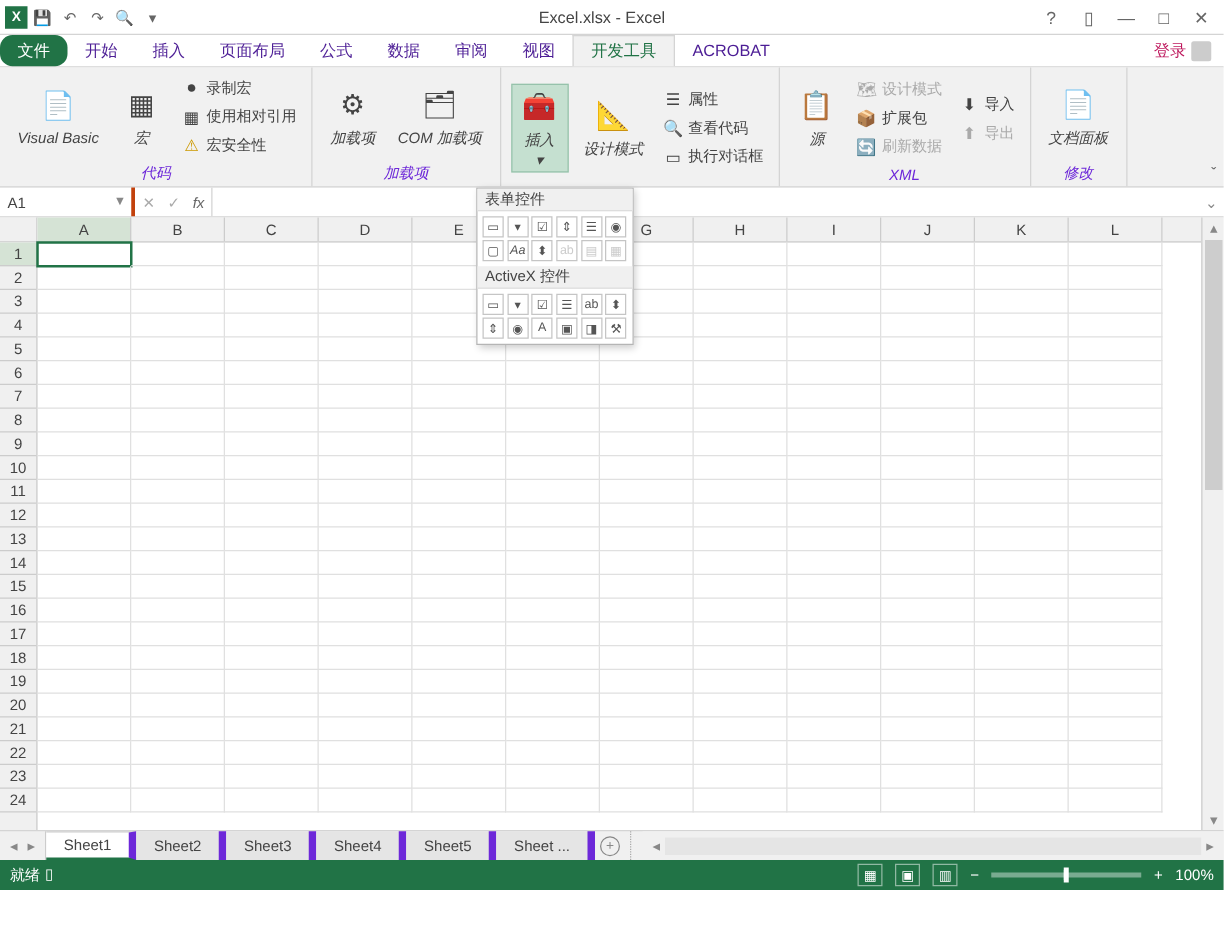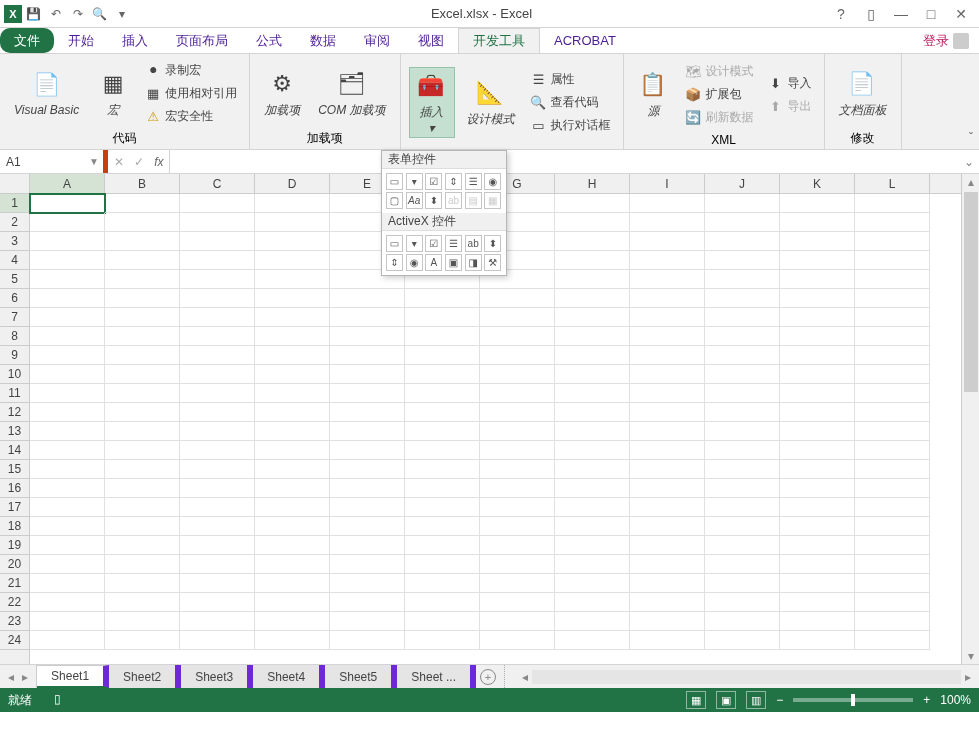--- a/index.html
+++ b/index.html
@@ -20,39 +20,39 @@
 .ribbon-tabs .tab.file { background: #217346; color: #fff; border-radius: 10px; }
 .ribbon-tabs .tab.active { background: #f1f1f1; border: 1px solid #d4d4d4; border-bottom: none; color: #217346; }
 .ribbon-tabs .spacer { flex: 1; }
 .ribbon-tabs .login { padding: 0 10px; display: flex; align-items: center; font-size: 13px; color: #be185d; }
 .ribbon-tabs .login .avatar { width: 16px; height: 16px; background: #ccc; border-radius: 2px; margin-left: 4px; }
 
 
 .ribbon { height: 96px; background: #f1f1f1; display: flex; border-bottom: 1px solid #d4d4d4; position: relative; }
 .ribbon-group { border-right: 1px solid #d4d4d4; display: flex; flex-direction: column; padding: 4px 8px 2px 8px; }
 .ribbon-group .body { flex: 1; display: flex; align-items: center; gap: 6px; }
-.ribbon-group .label { text-align: center; font-size: 12px; color: #000000; padding-top: 2px; }
+.ribbon-group .label { text-align: center; font-size: 12px; color: #6d28d9; padding-top: 2px; font-style: italic; }
 .big-btn { display: flex; flex-direction: column; align-items: center; justify-content: center; padding: 2px 6px; cursor: pointer; min-width: 40px; }
 .big-btn .icon { width: 32px; height: 32px; display: flex; align-items: center; justify-content: center; font-size: 22px; }
 .big-btn .txt { font-size: 12px; text-align: center; margin-top: 2px; white-space: nowrap; font-style: italic; }
 .big-btn.active { background: #c5e0d0; border: 1px solid #96c2ab; }
 .small-btn { display: flex; align-items: center; gap: 4px; padding: 2px 4px; cursor: pointer; font-size: 12px; white-space: nowrap; }
 .small-btn .si { width: 16px; height: 16px; display: flex; align-items: center; justify-content: center; font-size: 13px; }
 .col { display: flex; flex-direction: column; gap: 2px; }
 .ribbon-collapse { position: absolute; right: 6px; bottom: 4px; cursor: pointer; color: #666; }
 
 
 .popup { position: absolute; left: 381px; top: 150px; width: 126px; background: #fff; border: 1px solid #b5b5b5; box-shadow: 2px 2px 6px rgba(0,0,0,0.2); z-index: 100; }
 .popup .sect-title { background: #f0f0f0; padding: 0 6px; font-size: 12px; color: #444; border-bottom: 1px solid #ddd; }
 .popup .icon-grid { display: grid; grid-template-columns: repeat(6, 1fr); gap: 2px; padding: 4px; }
 .popup .ig { width: 17px; height: 17px; border: 1px solid #c5c5c5; display: flex; align-items: center; justify-content: center; font-size: 10px; cursor: pointer; color: #555; background: #fff; }
 
 
 .formula-bar { height: 24px; display: flex; align-items: stretch; border-bottom: 1px solid #d4d4d4; }
-.name-box { width: 108px; border-right: 5px solid #c2410c; display: flex; align-items: center; padding: 0 6px; position: relative; }
+.name-box { width: 108px; border-right: 3px solid #c2410c; display: flex; align-items: center; padding: 0 6px; position: relative; }
 .name-box .dd { position: absolute; right: 4px; color: #888; font-size: 10px; }
 .fx-btns { display: flex; align-items: center; border-right: 1px solid #d4d4d4; padding: 0 6px; gap: 10px; color: #aaa; }
 .fx-btns .fx { font-style: italic; color: #666; }
 .formula-input { flex: 1; padding: 0 6px; display: flex; align-items: center; }
 .formula-expand { width: 20px; display: flex; align-items: center; justify-content: center; color: #888; cursor: pointer; }
 
 
 .grid-wrap { position: relative; height: 490px; display: flex; }
 .corner { width: 30px; height: 20px; background: #f0f0f0; border-right: 1px solid #ccc; border-bottom: 1px solid #ccc; position: absolute; left: 0; top: 0; }
 .col-headers { position: absolute; left: 30px; top: 0; right: 18px; height: 20px; display: flex; background: #f0f0f0; border-bottom: 1px solid #ccc; }
@@ -77,21 +77,21 @@
 .sheet-tab.active { background: #fff; border-bottom: 2px solid #217346; border-top: 1px solid #ccc; }
 .sheet-add { width: 24px; display: flex; align-items: center; justify-content: center; }
 .sheet-add .circ { width: 16px; height: 16px; border: 1px solid #888; border-radius: 50%; display: flex; align-items: center; justify-content: center; font-size: 11px; color: #888; }
 .sheet-bar .hsep { width: 6px; border-left: 1px dotted #aaa; margin: 0 4px; }
 .hscroll { flex: 1; background: #f0f0f0; display: flex; align-items: center; padding: 0 4px; position: relative; }
 .hscroll .track { flex: 1; height: 14px; background: #e5e5e5; position: relative; }
 .hscroll .arr { width: 14px; text-align: center; color: #888; }
 
 
 .status-bar { height: 24px; background: #217346; color: #fff; display: flex; align-items: center; padding: 0 8px; font-size: 12px; }
-.status-bar .left { display: flex; gap: 22px; }
+.status-bar .left { display: flex; gap: 4px; }
 .status-bar .right { margin-left: auto; display: flex; align-items: center; gap: 10px; }
 .status-bar .view-btn { width: 20px; height: 18px; border: 1px solid rgba(255,255,255,0.5); display: flex; align-items: center; justify-content: center; cursor: pointer; font-size: 11px; }
 .zoom-slider { width: 120px; height: 4px; background: rgba(255,255,255,0.4); position: relative; }
 .zoom-slider .handle { position: absolute; left: 58px; top: -4px; width: 4px; height: 12px; background: #fff; }
 .zoom-slider .tick { position: absolute; left: 58px; top: -2px; width: 1px; height: 8px; background: rgba(255,255,255,0.6); }
 </style>
 </head>
 <body>
 
 <div class="titlebar">

